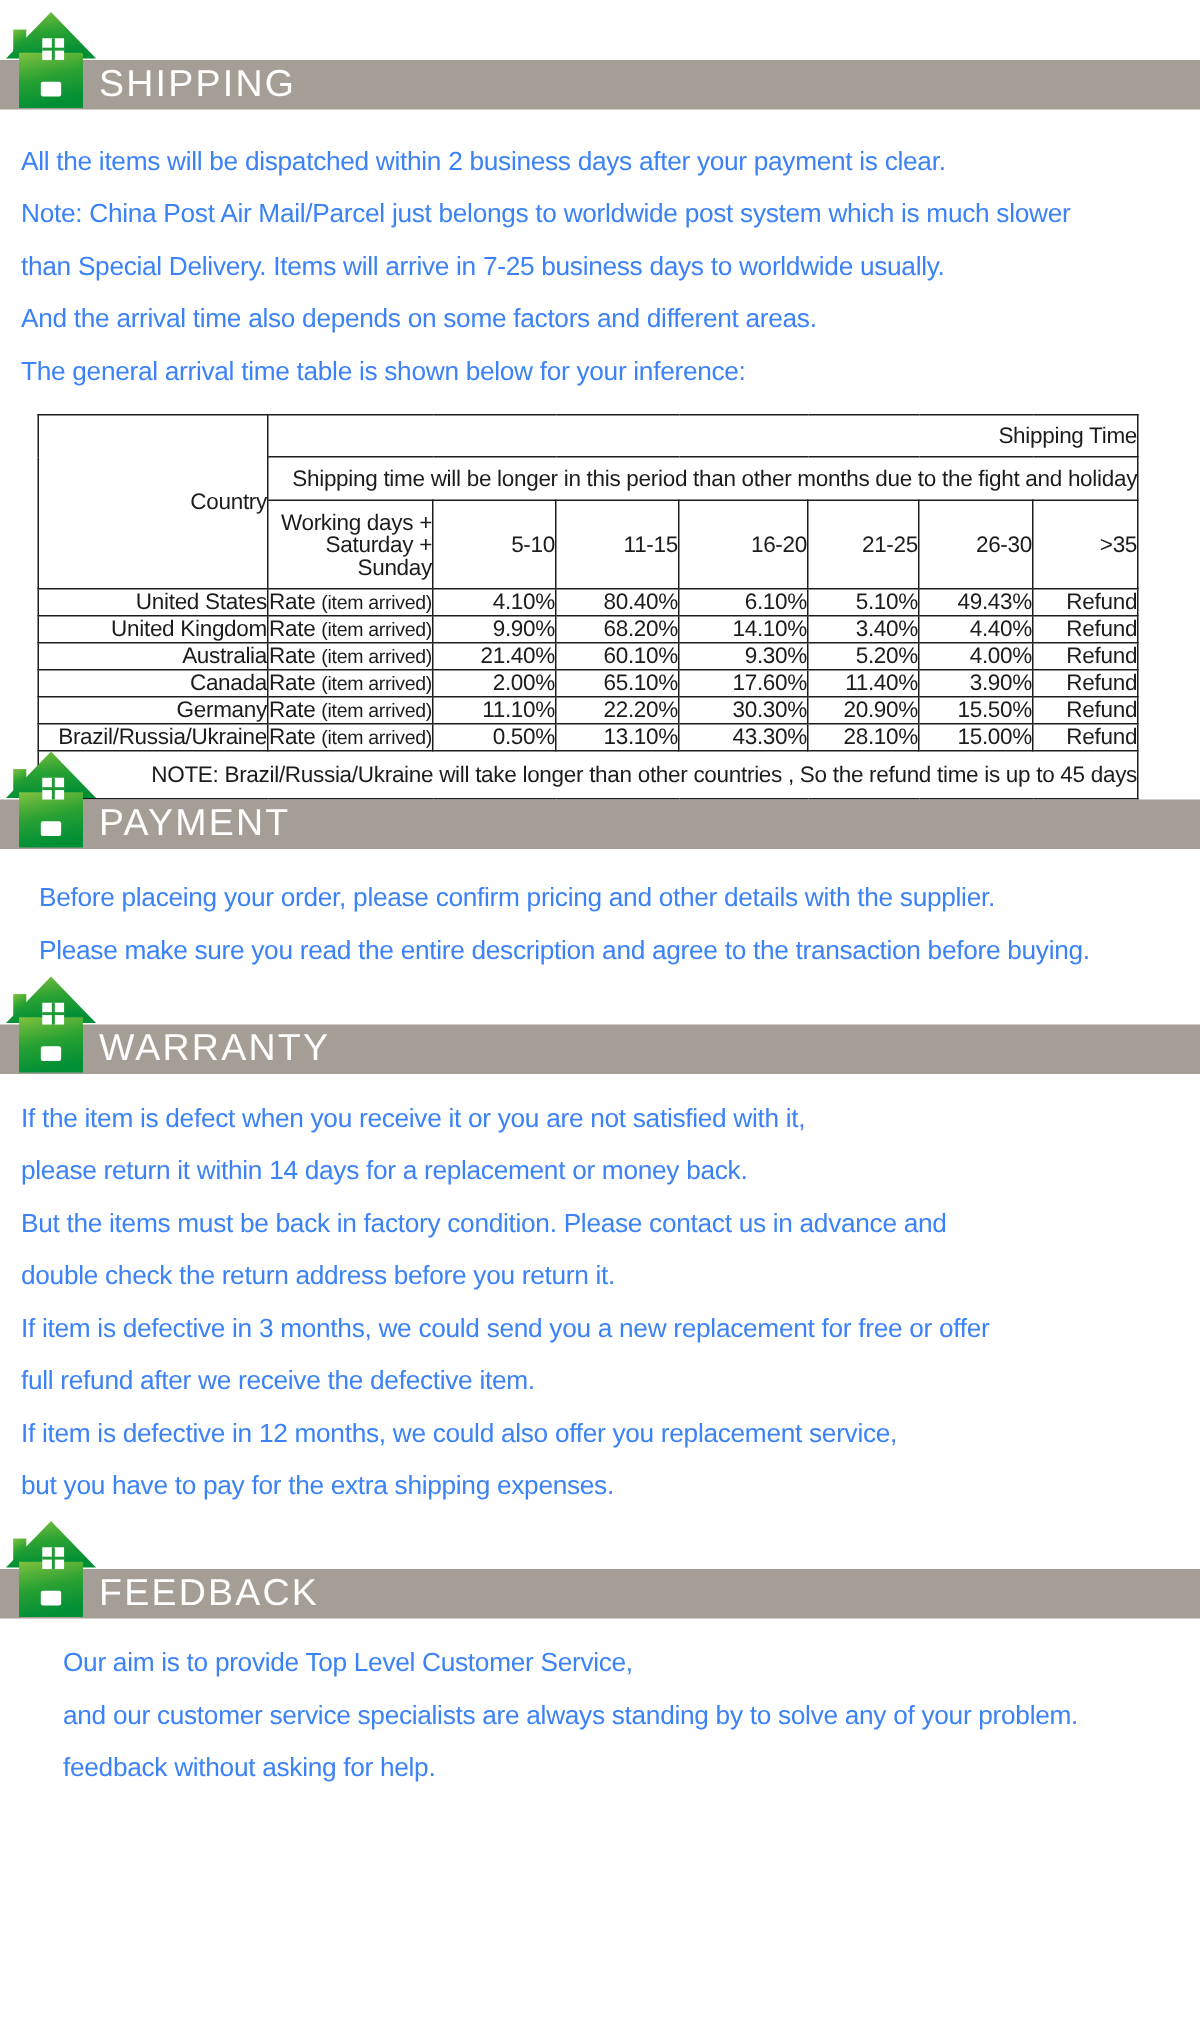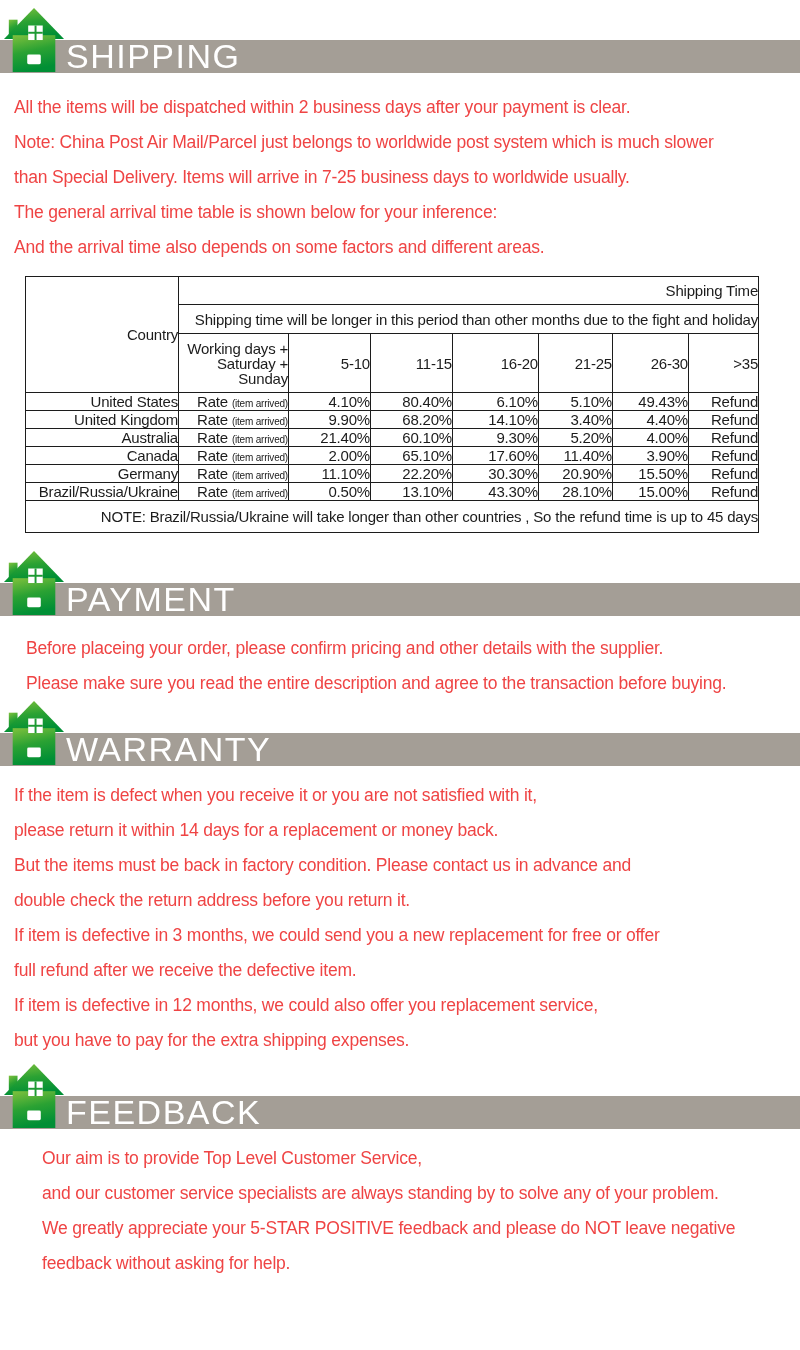--- a/index.html
+++ b/index.html
@@ -8,33 +8,33 @@
     width:800px; height:1350px; overflow:hidden; position:relative;
     font-family:"Liberation Sans", sans-serif;
     color:#3e3e3e;
   }
 
   
   .section-header { position:relative; height:33px; background:#a49e96; width:800px; }
   .house { position:absolute; left:3px; bottom:-3px; width:62px; height:70px; }
   .banner-title {
     position:absolute; left:66px; top:50%; transform:translateY(-52%);
-    font-size:34px; font-weight:400; color:#ffffff; letter-spacing:1.5px;
+    font-size:25px; font-weight:400; color:#ffffff; letter-spacing:1.5px;
     white-space:nowrap;
   }
 
   
   .para-block { padding-left:14px; }
   .para-block p {
     font-size:17.5px; line-height:35px; letter-spacing:-0.2px;
-    color:#ef4444; white-space:nowrap;
+    color:#3b82f6; white-space:nowrap;
   }
   .mt-shipping-paras { margin-top:17px; }
   .mt-table          { margin-top:11px; }
-  .mt-payment        { margin-top:50px; }
+  .mt-payment        { }
   .mt-payment-paras  { margin-top:15px;margin-left:12px; }
   .mt-warranty       { margin-top:32px; }
   .mt-warranty-paras { margin-top:12px; }
   .mt-feedback       { margin-top:38px; }
   .mt-feedback-paras { margin-top:12px;margin-left:28px; }
   .mt-first          { margin-top:40px; }
 
   
   .ship-table-wrap { margin-left:25px; }
   table.ship { border-collapse:collapse; table-layout:fixed; width:733px; color:#1c1c1c; }
@@ -42,21 +42,21 @@
     border:1.5px solid #1c1c1c; text-align:right; vertical-align:middle;
     font-size:15px; letter-spacing:-0.2px; overflow:hidden;
   }
   td.c-country   { font-size:21px; }
   td.c-shiptime  { font-size:21px; height:28px; }
   td.c-subnote   { font-size:13.5px; height:29px; }
   td.c-workdays  { font-size:13px; line-height:15px; height:59px; }
   td.c-period    { font-size:20px; }
   td.c-name      { font-size:14px; height:15px; }
   td.c-rate      { font-size:12.5px; }
-  td.c-rate .small { font-size:10px; }
+  td.c-rate .small { font-size:13px; }
   td.c-pct       { font-size:15px; }
   td.c-refund    { font-size:16px; }
   td.c-footnote  { font-size:15px; height:32px; text-align:left; padding-left:7px; }
 
   
   col.w0{width:153px;} col.w1{width:110px;} col.w2{width:82px;} col.w3{width:82px;}
   col.w4{width:86px;} col.w5{width:74px;} col.w6{width:76px;} col.w7{width:70px;}
 </style>
 </head>
 <body>
@@ -84,22 +84,22 @@
   <svg class="house" viewBox="0 0 64 70">
       <use href="#houseShape"></use>
     </svg>
   <span class="banner-title">SHIPPING</span>
 </div>
 
 <div class="para-block mt-shipping-paras">
   <p>All the items will be dispatched within 2 business days after your payment is clear.</p>
   <p>Note: China Post Air Mail/Parcel just belongs to worldwide post system which is much slower</p>
   <p>than Special Delivery. Items will arrive in 7-25 business days to worldwide usually.</p>
+  <p>And the arrival time also depends on some factors and different areas.</p>
   <p>The general arrival time table is shown below for your inference:</p>
-  <p>And the arrival time also depends on some factors and different areas.</p>
 </div>
 
 <div class="ship-table-wrap mt-table">
 <table class="ship">
   <colgroup>
     <col class="w0">
         <col class="w1">
         <col class="w2">
         <col class="w3">
     <col class="w4">
@@ -230,15 +230,14 @@
 <div class="section-header mt-feedback">
   <svg class="house" viewBox="0 0 64 70">
       <use href="#houseShape"></use>
     </svg>
   <span class="banner-title">FEEDBACK</span>
 </div>
 
 <div class="para-block mt-feedback-paras">
   <p>Our aim is to provide Top Level Customer Service,</p>
   <p>and our customer service specialists are always standing by to solve any of your problem.</p>
-  <p>We greatly appreciate your 5-STAR POSITIVE feedback and please do NOT leave negative</p>
   <p>feedback without asking for help.</p>
 </div>
 
 </body></html>

